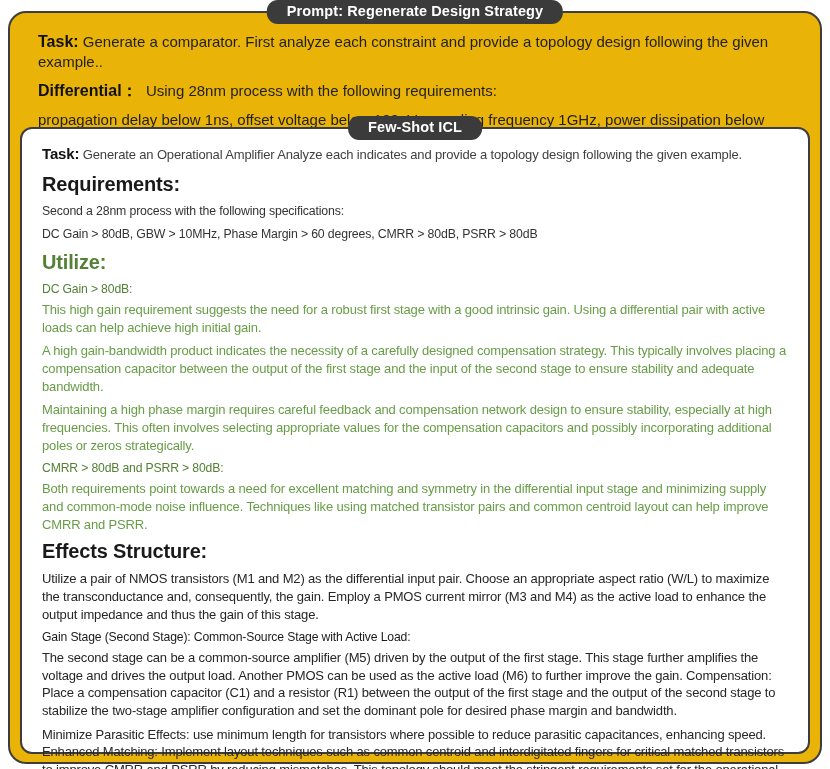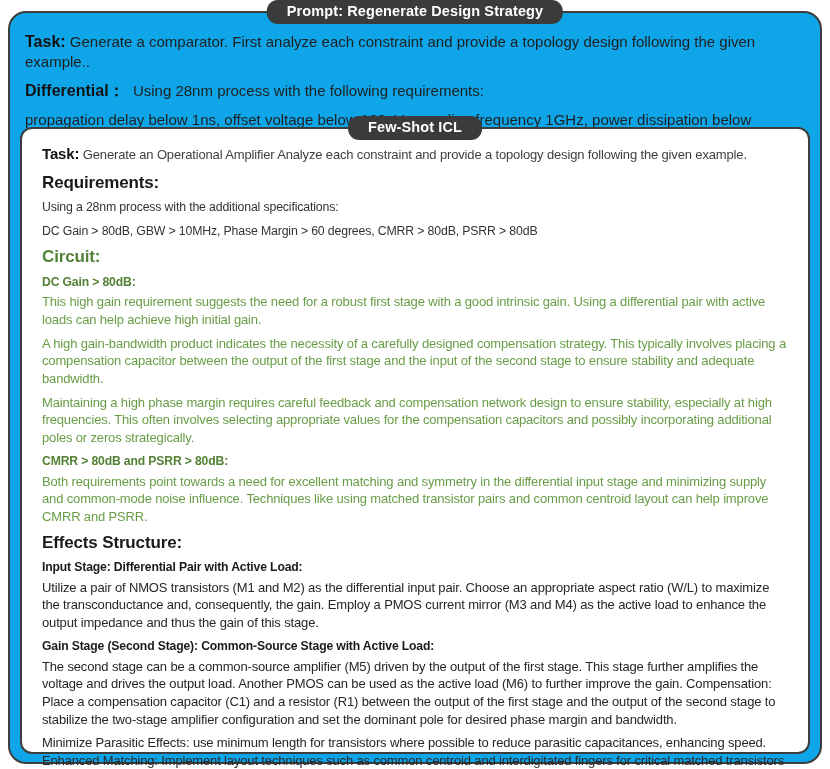--- a/index.html
+++ b/index.html
@@ -12,38 +12,39 @@
     position: relative;
     width: 830px; height: 769px;
     background: #ffffff;
     overflow: hidden;
   }
   .outer-box {
     position: absolute;
     left: 8px; right: 8px; top: 11px; bottom: 5px;
     border: 2.5px solid #3d3d3d;
     border-radius: 18px;
-    background: #0ea5e9;
+    background: #eab308;
   }
   .badge {
     position: absolute;
     top: -13px; left: 50%;
     transform: translateX(-50%);
     background: #3b3b3b;
     color: #ffffff;
     font-weight: 700;
     font-size: 14.5px;
     line-height: 1.2;
     padding: 3px 20px 4px 20px;
     border-radius: 11px;
     white-space: nowrap;
     letter-spacing: 0.1px;
   }
   .outer-content {
     padding: 19px 15px 0 15px;
+    margin-left: 13px;
   }
   .o-line {
     margin: 0 0 9px 0;
     font-size: 15px;
     line-height: 1.28;
     color: #1f1f1f;
   }
   .o-label {
     font-weight: 700;
     font-size: 16px;
@@ -62,36 +63,36 @@
   }
   .i-task {
     margin: 0 0 8px 0;
     font-size: 13px;
     color: #3f3f3f;
     line-height: 1.3;
   }
   .i-task .o-label { font-size: 15px; }
   .i-h1 {
     margin: 6px 0 6px 0;
-    font-size: 17px;
+    font-size: 20px;
     font-weight: 700;
     color: #1a1a1a;
     line-height: 1.25;
   }
   .i-h1.green { color: #538135; }
   .i-line {
     margin: 0 0 7px 0;
     font-size: 12.3px;
     color: #333333;
     line-height: 1.35;
   }
   .i-sub-title {
     margin: 7px 0 3px 0;
     font-size: 12.2px;
-    font-weight: 700;
+    font-weight: 400;
     line-height: 1.3;
   }
   .i-sub-title.green { color: #538135; }
   .i-sub-title.black { color: #1a1a1a; }
   .i-body {
     margin: 0 0 6px 0;
     font-size: 13px;
     line-height: 1.36;
   }
   .i-body.green { color: #689d47; }
@@ -108,41 +109,40 @@
       <p class="o-line"><span class="o-label">Task:</span> <span>Generate a comparator. First analyze each constraint and provide a topology design following the given example..</span></p>
       <p class="o-line"><span class="o-label">Differential：</span>&nbsp; <span>Using 28nm process with the following requirements:</span></p>
       <p class="o-line">propagation delay below 1ns, offset voltage below 100uV, sampling frequency 1GHz, power dissipation below 100uW.</p>
       <p class="o-line">Follow the formats in the following example:</p>
     </div>
 
     <div class="inner-box">
       <div class="badge">Few-Shot ICL</div>
 
       <div class="inner-content">
-        <p class="i-task"><span class="o-label">Task:</span> <span>Generate an Operational Amplifier Analyze each constraint and provide a topology design following the given example.</span></p>
+        <p class="i-task"><span class="o-label">Task:</span> <span>Generate an Operational Amplifier Analyze each indicates and provide a topology design following the given example.</span></p>
 
         <h3 class="i-h1">Requirements:</h3>
-        <p class="i-line">Using a 28nm process with the additional specifications:</p>
+        <p class="i-line">Second a 28nm process with the following specifications:</p>
         <p class="i-line">DC Gain &gt; 80dB, GBW &gt; 10MHz, Phase Margin &gt; 60 degrees, CMRR &gt; 80dB, PSRR &gt; 80dB</p>
 
-        <h3 class="i-h1 green">Circuit:</h3>
+        <h3 class="i-h1 green">Utilize:</h3>
 
         <p class="i-sub-title green">DC Gain &gt; 80dB:</p>
         <p class="i-body green">This high gain requirement suggests the need for a robust first stage with a good intrinsic gain. Using a differential pair with active loads can help achieve high initial gain.</p>
 
         <p class="i-body green">A high gain-bandwidth product indicates the necessity of a carefully designed compensation strategy. This typically involves placing a compensation capacitor between the output of the first stage and the input of the second stage to ensure stability and adequate bandwidth.</p>
 
         <p class="i-body green">Maintaining a high phase margin requires careful feedback and compensation network design to ensure stability, especially at high frequencies. This often involves selecting appropriate values for the compensation capacitors and possibly incorporating additional poles or zeros strategically.</p>
 
         <p class="i-sub-title green">CMRR &gt; 80dB and PSRR &gt; 80dB:</p>
         <p class="i-body green">Both requirements point towards a need for excellent matching and symmetry in the differential input stage and minimizing supply and common-mode noise influence. Techniques like using matched transistor pairs and common centroid layout can help improve CMRR and PSRR.</p>
 
         <h3 class="i-h1">Effects Structure:</h3>
 
-        <p class="i-sub-title black">Input Stage: Differential Pair with Active Load:</p>
         <p class="i-body black">Utilize a pair of NMOS transistors (M1 and M2) as the differential input pair. Choose an appropriate aspect ratio (W/L) to maximize the transconductance and, consequently, the gain. Employ a PMOS current mirror (M3 and M4) as the active load to enhance the output impedance and thus the gain of this stage.</p>
 
         <p class="i-sub-title black">Gain Stage (Second Stage): Common-Source Stage with Active Load:</p>
         <p class="i-body black">The second stage can be a common-source amplifier (M5) driven by the output of the first stage. This stage further amplifies the voltage and drives the output load. Another PMOS can be used as the active load (M6) to further improve the gain. Compensation: Place a compensation capacitor (C1) and a resistor (R1) between the output of the first stage and the output of the second stage to stabilize the two-stage amplifier configuration and set the dominant pole for desired phase margin and bandwidth.</p>
 
         <p class="i-body black">Minimize Parasitic Effects: use minimum length for transistors where possible to reduce parasitic capacitances, enhancing speed. Enhanced Matching: Implement layout techniques such as common centroid and interdigitated fingers for critical matched transistors to improve CMRR and PSRR by reducing mismatches. This topology should meet the stringent requirements set for the operational amplifier while utilizing the advanced capabilities of the 28nm process technology.</p>
       </div>
     </div>
   </div>
 </div>

